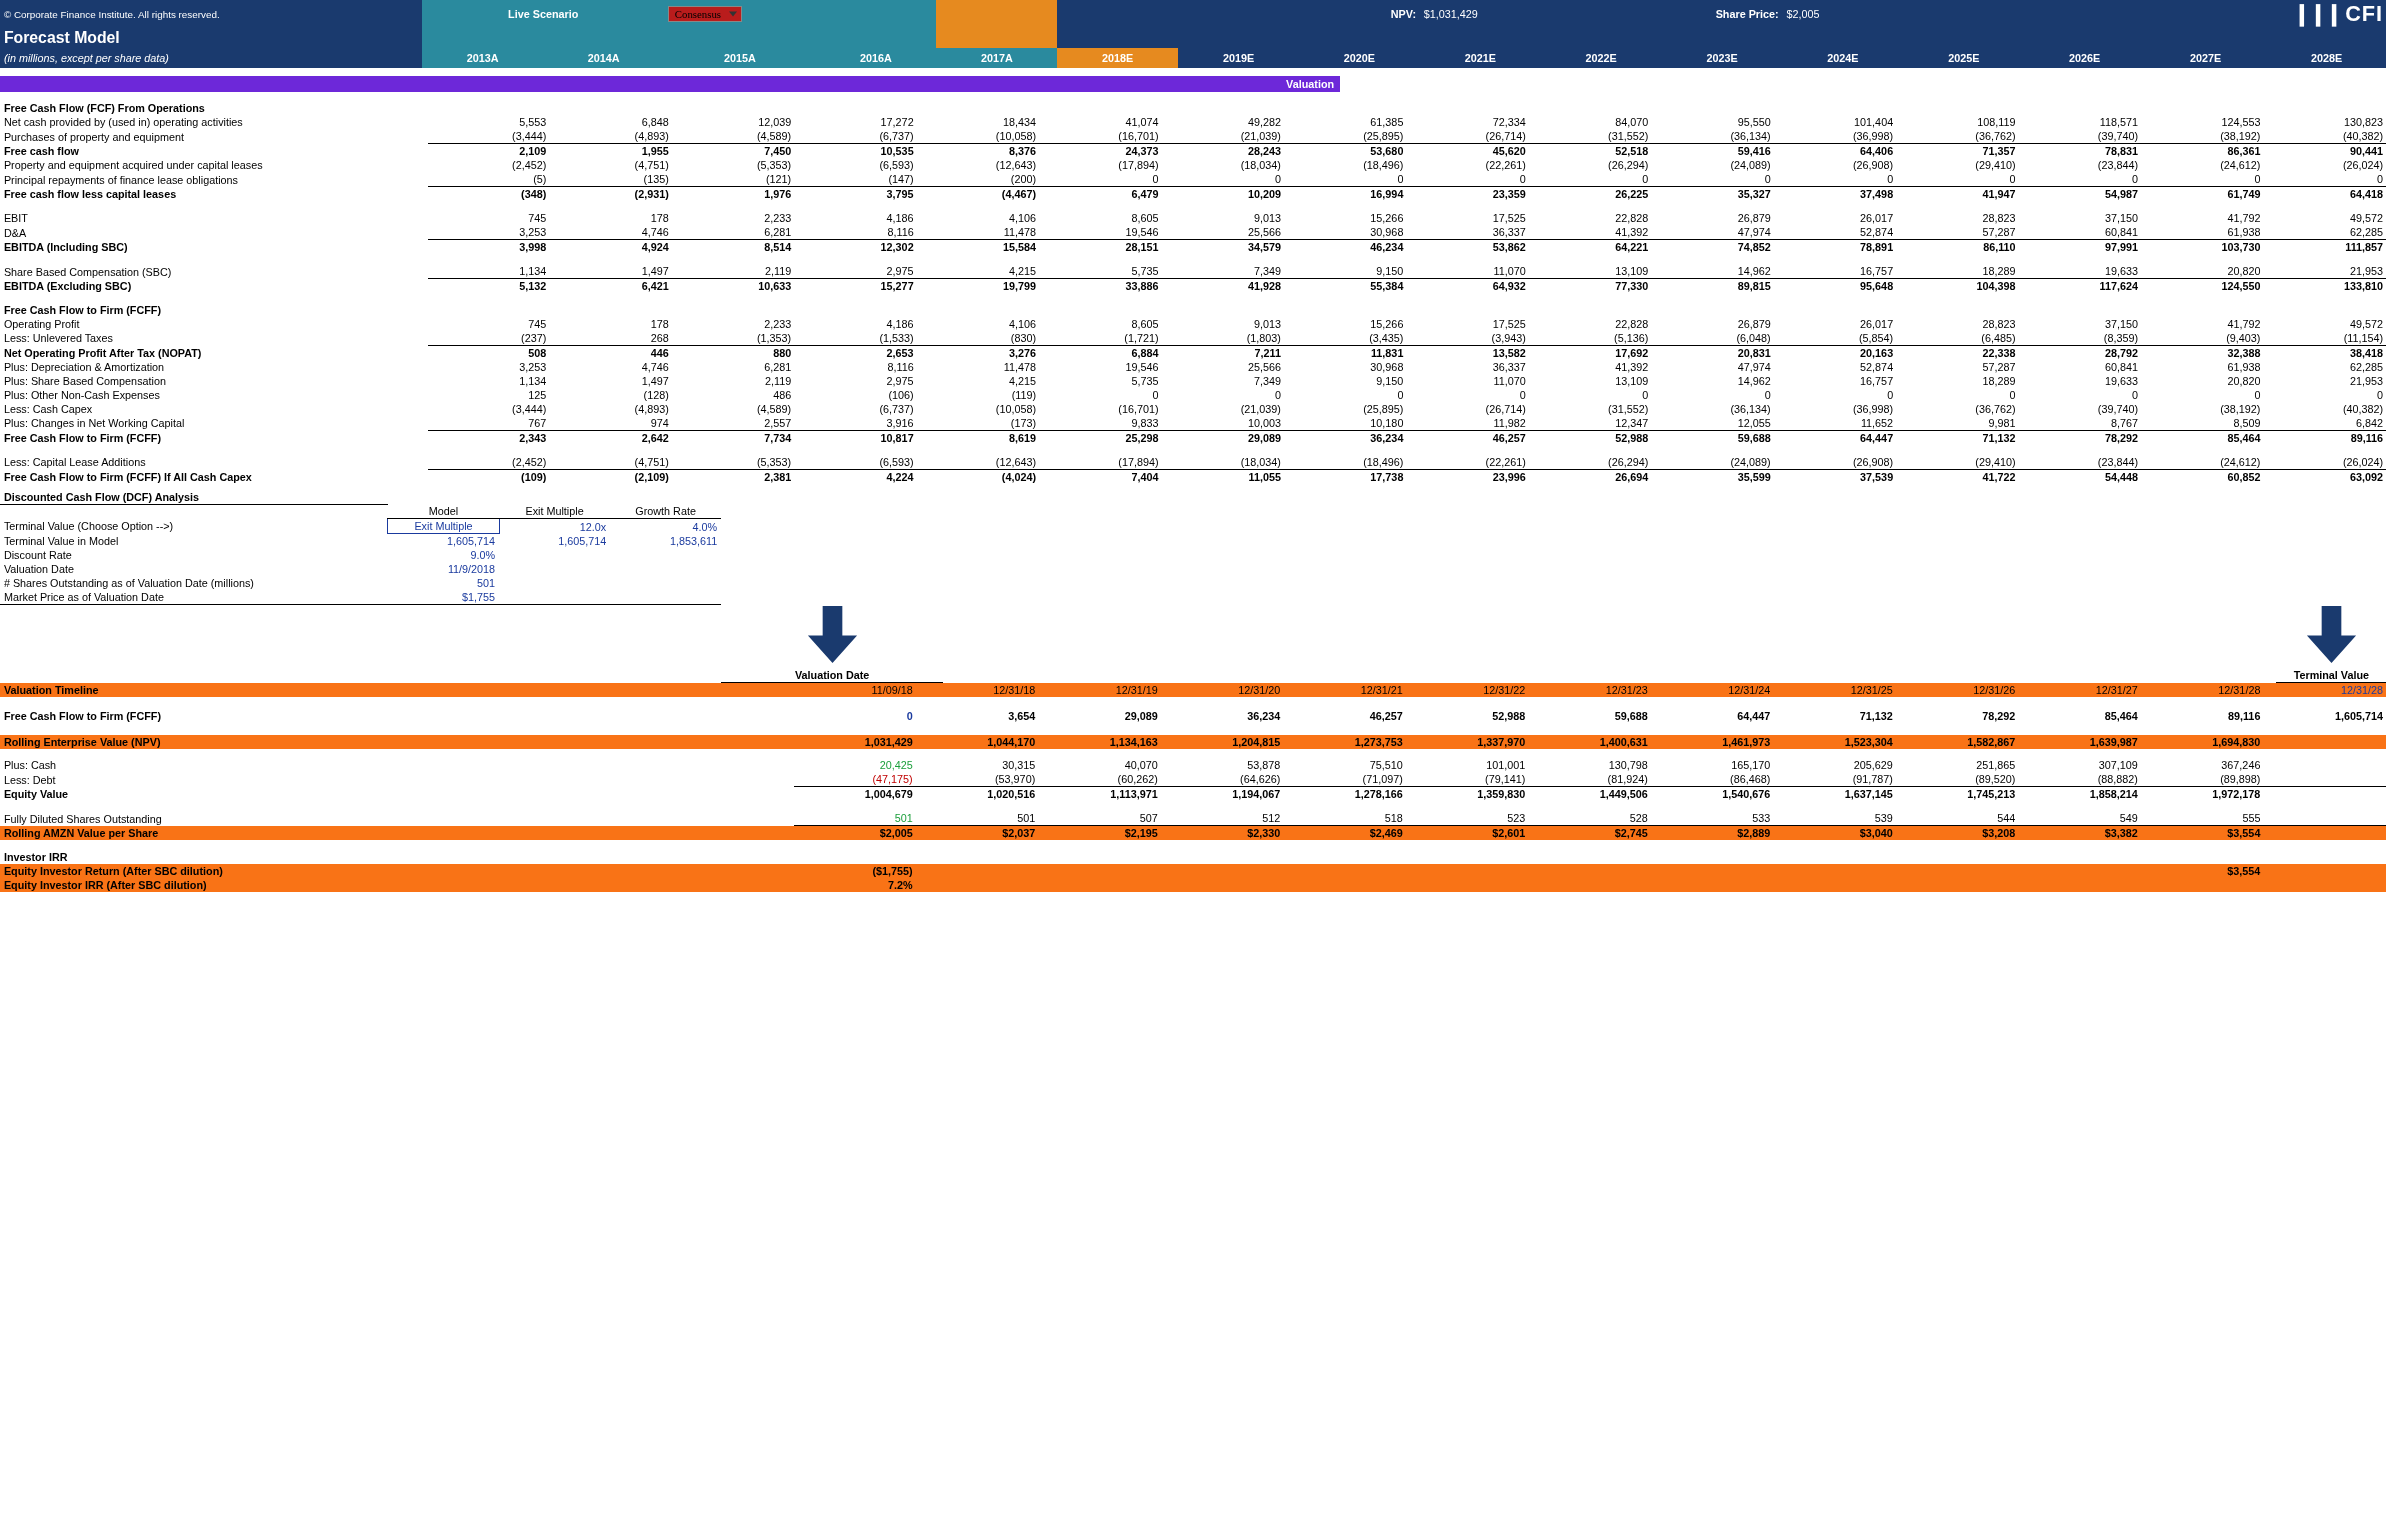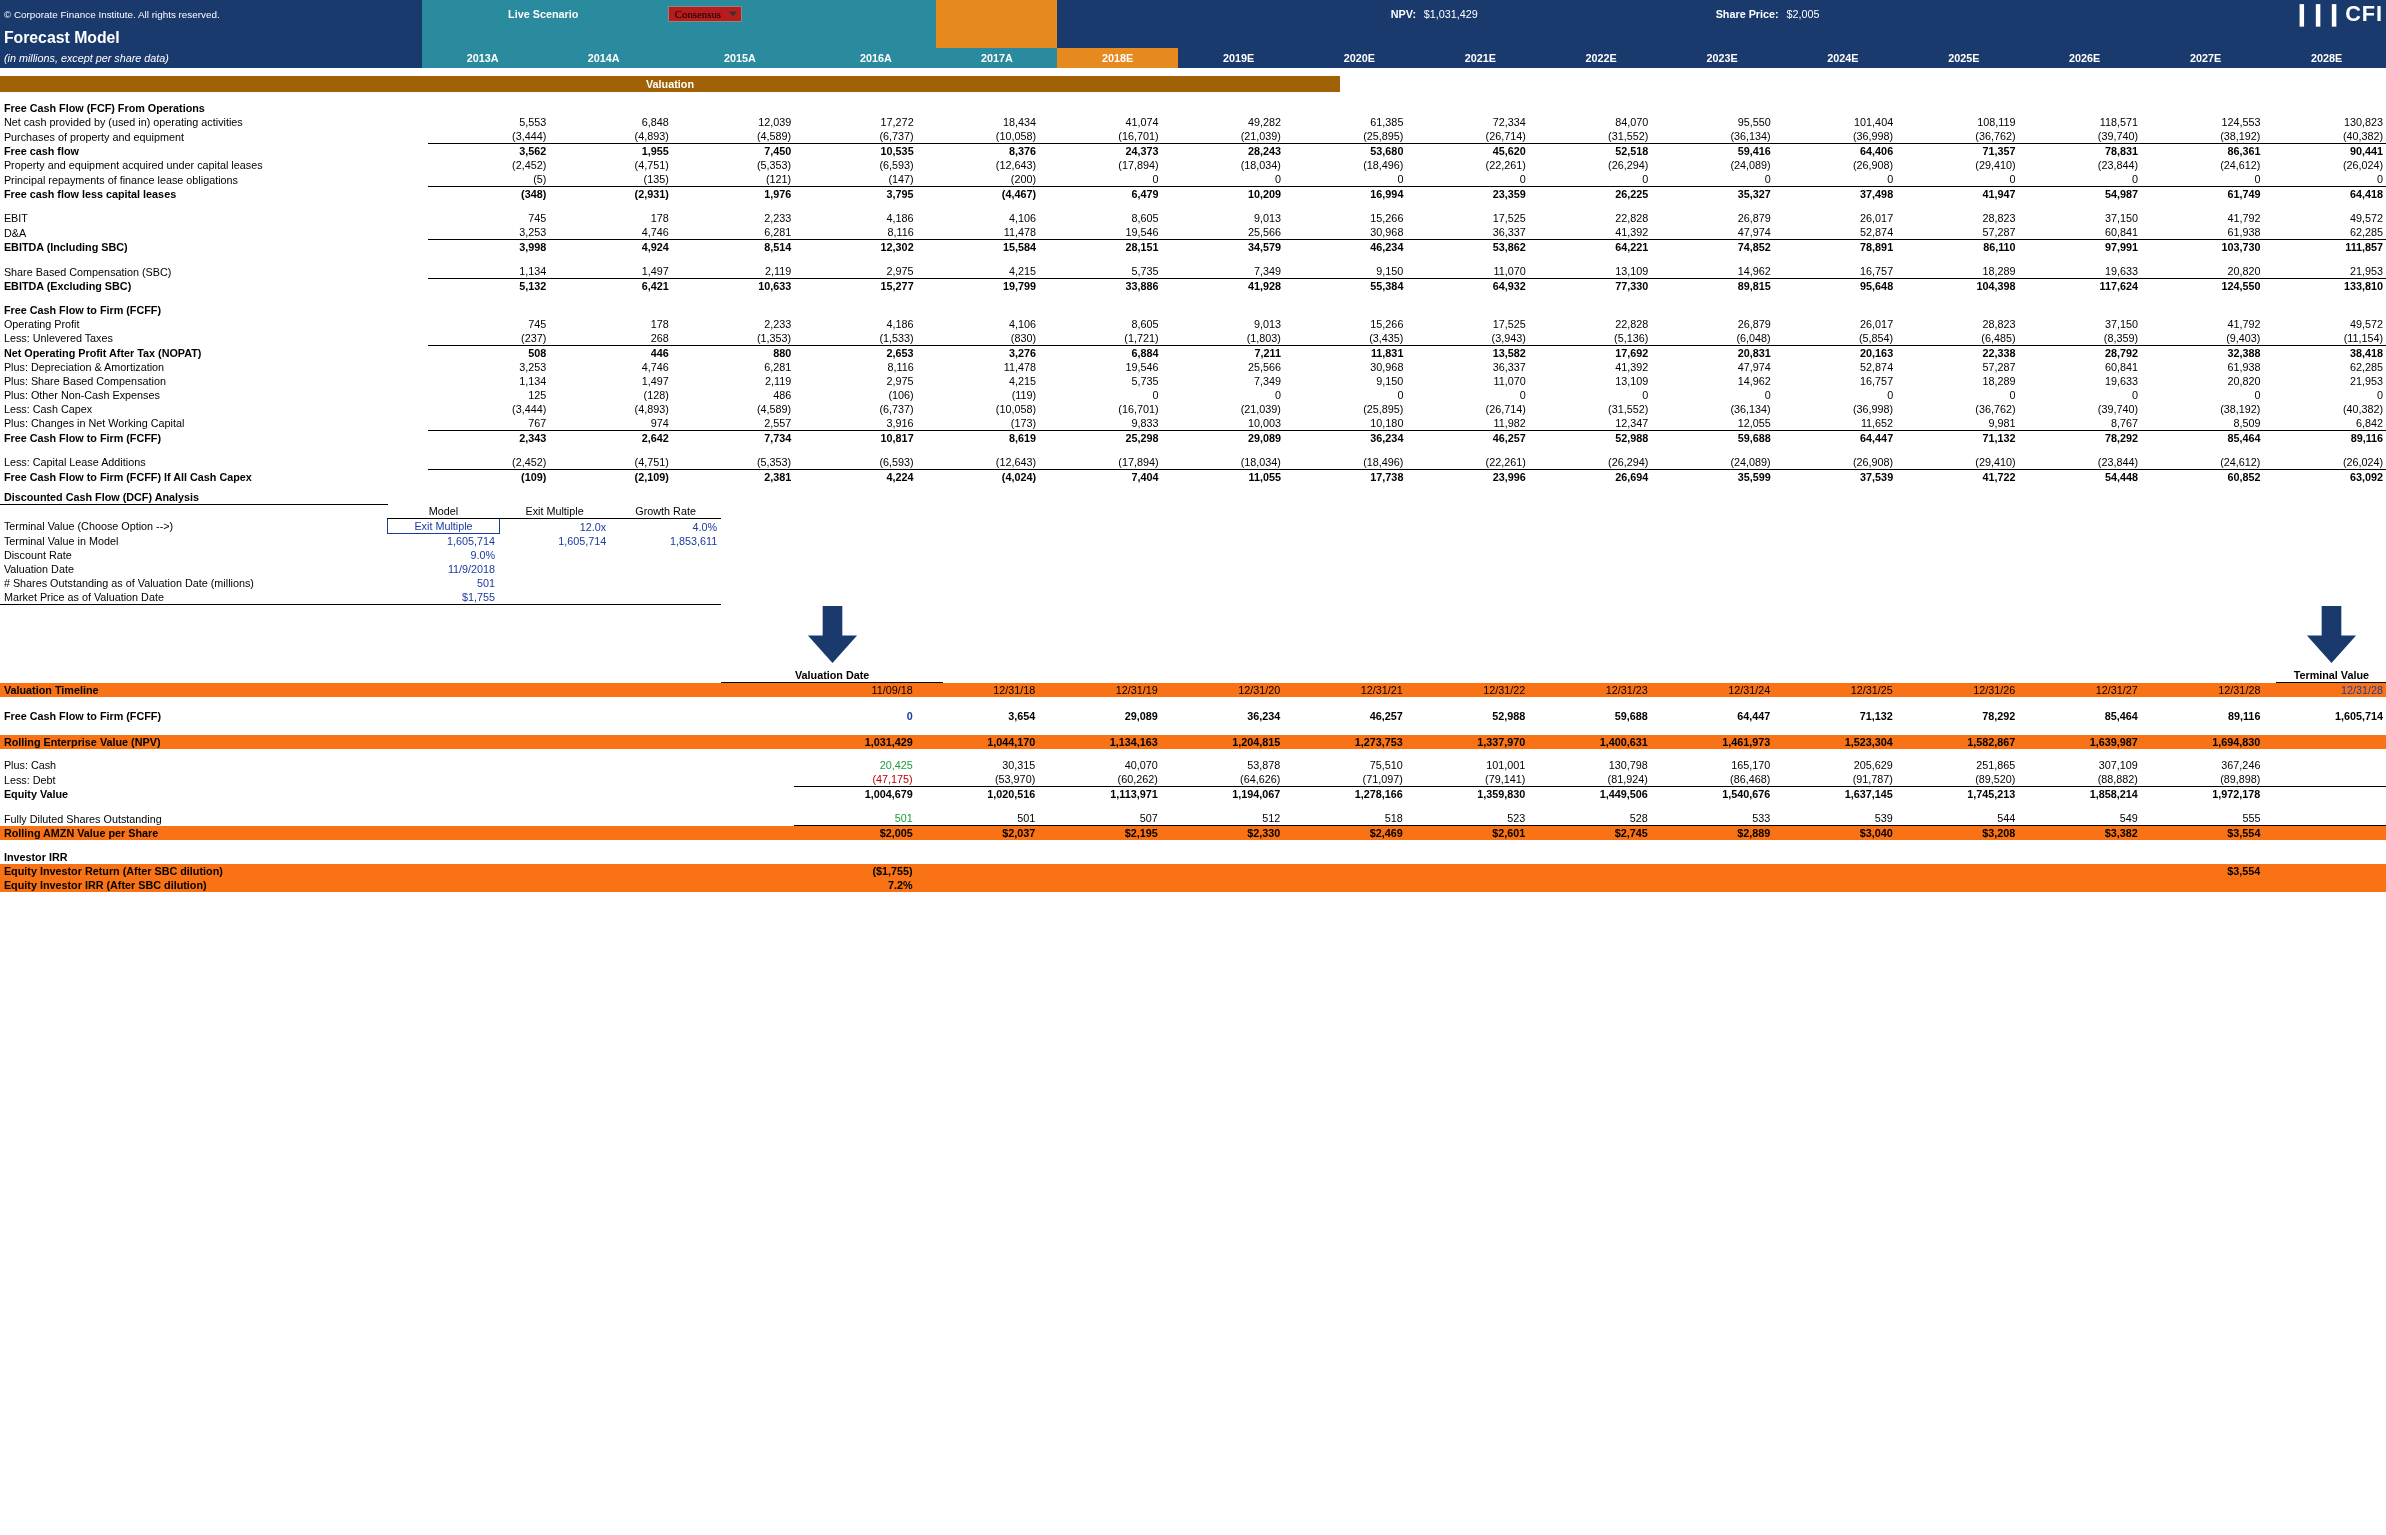--- a/index.html
+++ b/index.html
@@ -8,21 +8,21 @@
   td, th { padding: 1px 3.9px; text-align: right; white-space: nowrap; overflow: hidden; }
   .header-band { background: #1a3a6e; color: #fff; }
   .teal-band { background: #2a8a9e; color: #fff; }
   .orange-band { background: #e68a1f; color: #fff; }
   .bold { font-weight: bold; }
   .left { text-align: left; }
   .center { text-align: center; }
   .blue-text { color: #1a3a9e; }
   .green-text { color: #1a9e3a; }
   .red-text { color: #c00000; }
-  .section-head { background: #a16207; color: #fff; font-weight: bold; text-align:center; }
+  .section-head { background: #6d28d9; color: #fff; font-weight: bold; text-align:right; }
   .underline { border-bottom: 1px solid #000; }
   .grey-row { background: #f97316; }
   .boxed { border: 1px solid #1a3a9e; }
   .dropdown {
     background: #b91c1c; color: #000; border: 1px solid #888;
     display:inline-block; padding:1px 19.7px 1px 5.9px; position:relative;font-family:Liberation Serif, serif;
   }
   .dropdown::after{
     content:""; position:absolute; right:3.9px; top:50%; transform:translateY(-50%);
     border-left:4.9px solid transparent; border-right:4.9px solid transparent; border-top:5.9px solid #333;
@@ -153,21 +153,21 @@
         <td class="underline ">(31,552)</td>
         <td class="underline ">(36,134)</td>
         <td class="underline ">(36,998)</td>
         <td class="underline ">(36,762)</td>
         <td class="underline ">(39,740)</td>
         <td class="underline ">(38,192)</td>
         <td class="underline ">(40,382)</td>
       </tr>
       <tr>
         <td class="left bold ">Free cash flow</td>
-        <td class="bold ">3,562</td>
+        <td class="bold ">2,109</td>
         <td class="bold ">1,955</td>
         <td class="bold ">7,450</td>
         <td class="bold ">10,535</td>
         <td class="bold ">8,376</td>
         <td class="bold ">24,373</td>
         <td class="bold ">28,243</td>
         <td class="bold ">53,680</td>
         <td class="bold ">45,620</td>
         <td class="bold ">52,518</td>
         <td class="bold ">59,416</td>

